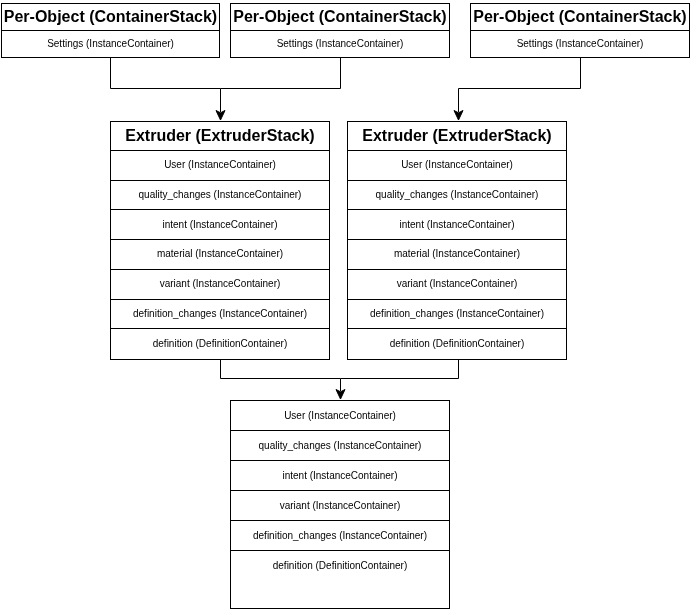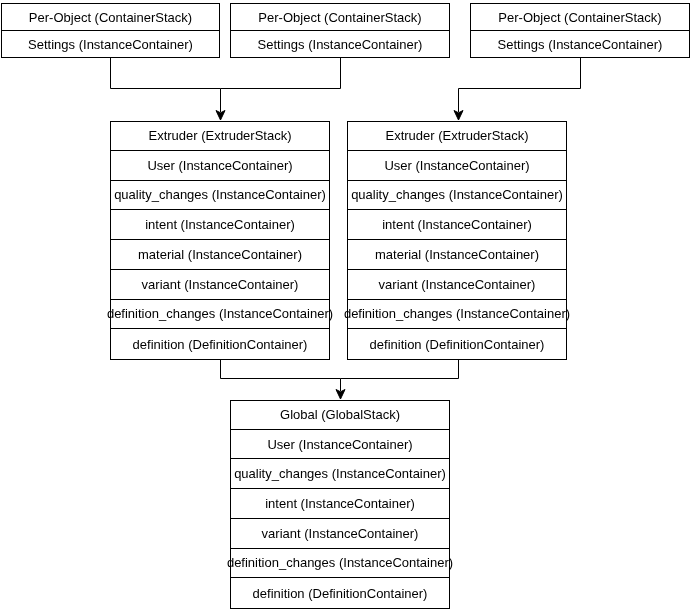--- a/index.html
+++ b/index.html
@@ -21,32 +21,32 @@
     background: #ffffff;
     border: 1px solid #000000;
     display: flex;
     flex-direction: column;
   }
   .node-title {
     box-sizing: border-box;
     display: flex;
     align-items: center;
     justify-content: center;
-    font-weight: normal;
-    font-size: 13px;
+    font-weight: bold;
+    font-size: 16px;
     line-height: 1;
     border-bottom: 1px solid #000000;
     text-align: center;
   }
   .node-row {
     box-sizing: border-box;
     display: flex;
     align-items: center;
     justify-content: center;
-    font-size: 13px;
+    font-size: 10px;
     line-height: 1;
     border-bottom: 1px solid #000000;
     text-align: center;
     white-space: nowrap;
   }
   .node-row:last-child { border-bottom: none; }
 
   
   .stack-small .node-title { height: 28px; }
   .stack-small .node-row   { height: 27px; }
@@ -134,21 +134,20 @@
     <div class="node-row">User (InstanceContainer)</div>
     <div class="node-row">quality_changes (InstanceContainer)</div>
     <div class="node-row">intent (InstanceContainer)</div>
     <div class="node-row">material (InstanceContainer)</div>
     <div class="node-row">variant (InstanceContainer)</div>
     <div class="node-row">definition_changes (InstanceContainer)</div>
     <div class="node-row">definition (DefinitionContainer)</div>
   </div>
 
   <div class="node stack-global" id="node-global">
-    <div class="node-title">Global (GlobalStack)</div>
     <div class="node-row">User (InstanceContainer)</div>
     <div class="node-row">quality_changes (InstanceContainer)</div>
     <div class="node-row">intent (InstanceContainer)</div>
     <div class="node-row">variant (InstanceContainer)</div>
     <div class="node-row">definition_changes (InstanceContainer)</div>
     <div class="node-row">definition (DefinitionContainer)</div>
   </div>
 
 </div>
 

